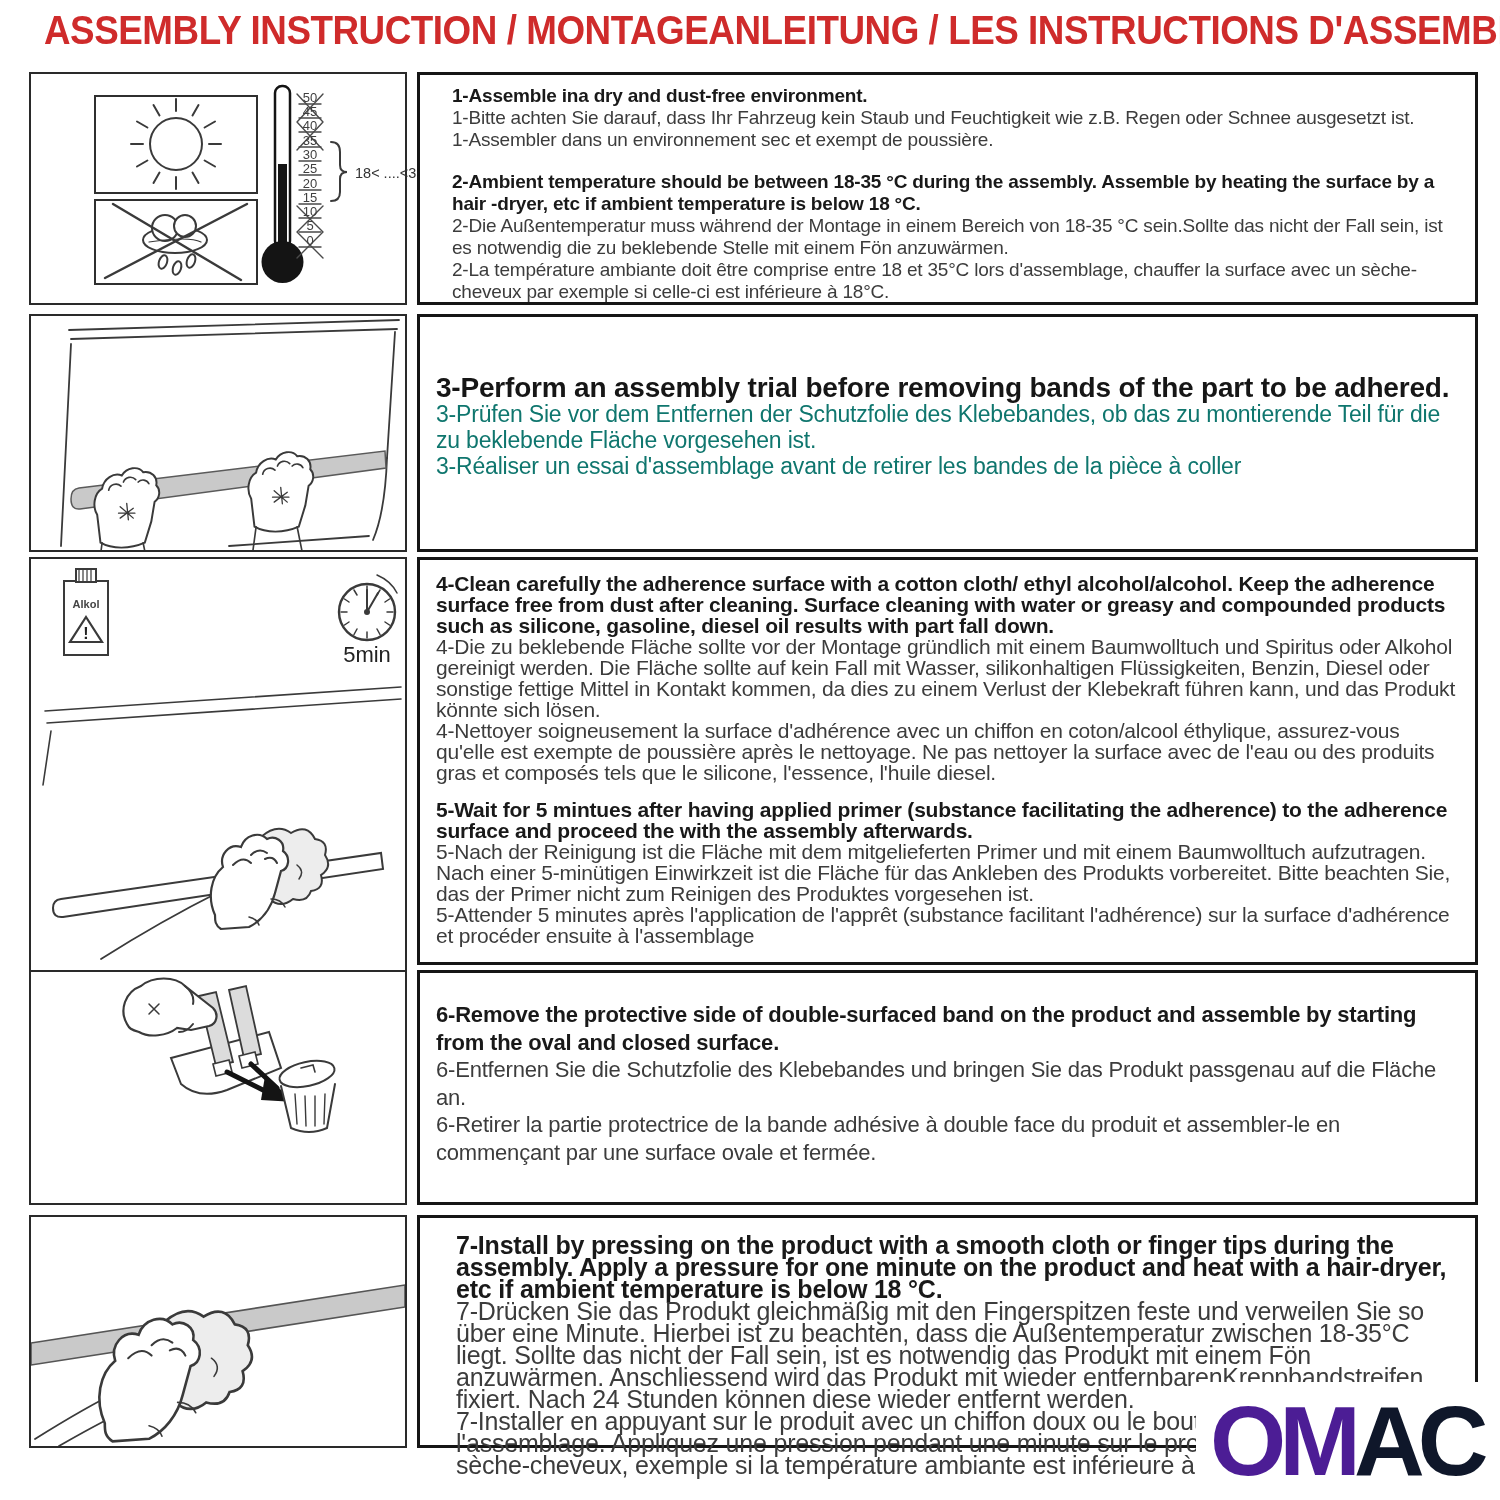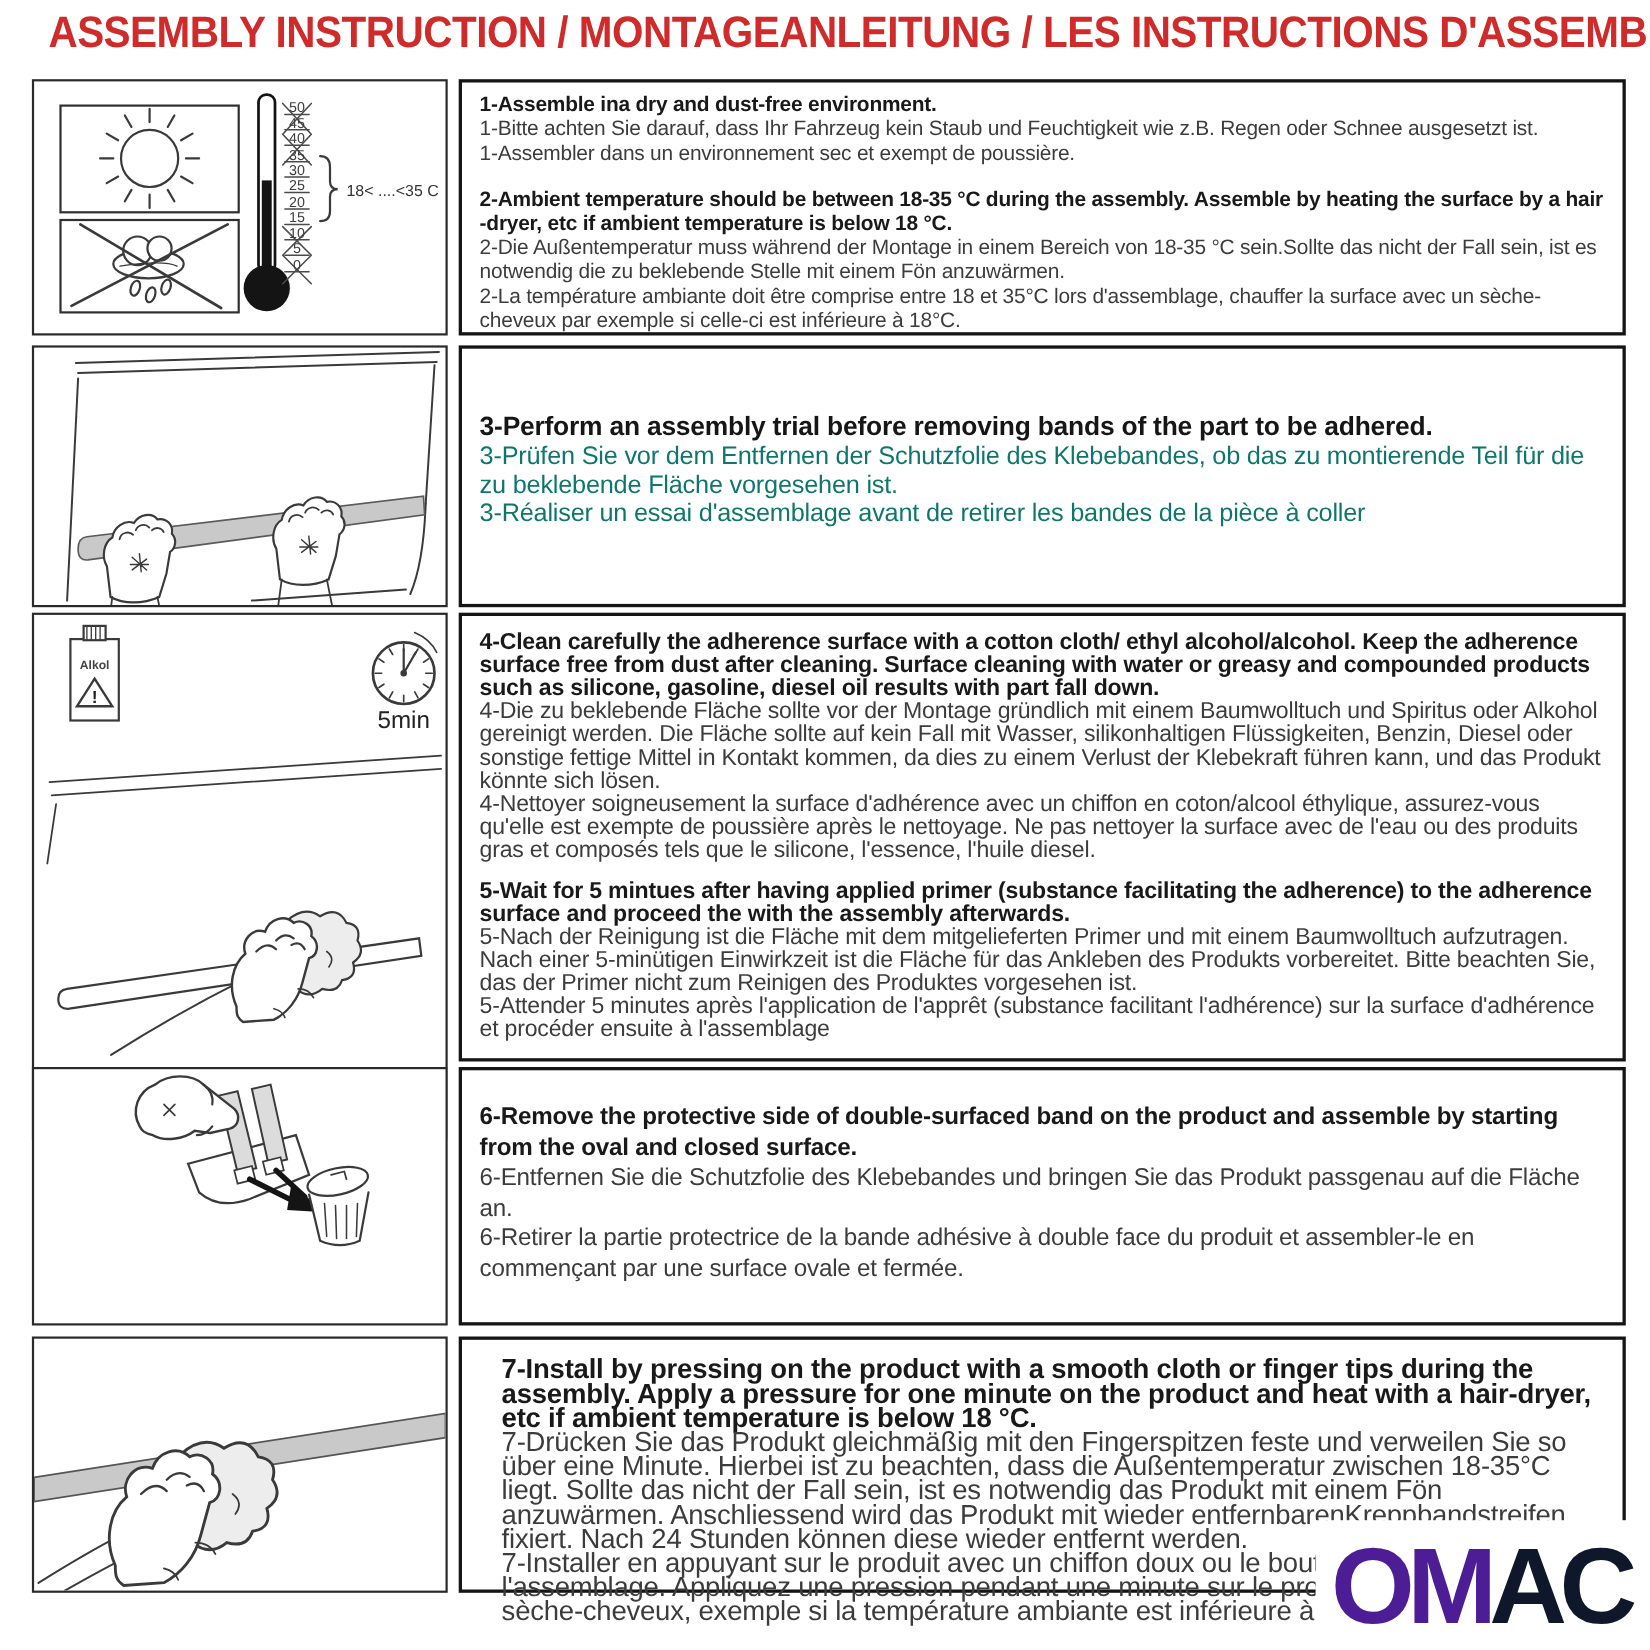--- a/index.html
+++ b/index.html
@@ -8,23 +8,23 @@
   .title{position:absolute;left:44px;top:8px;font-size:40px;font-weight:bold;
          letter-spacing:-0.5px;white-space:nowrap;transform:scaleX(0.92);
          transform-origin:left center;}
   .ibox{position:absolute;background:#fff;border:2px solid #2a2a2a;box-sizing:border-box;}
   .tbox{position:absolute;background:#fff;border:3px solid #151515;box-sizing:border-box;}
   .tbox .inner{padding:0 16px;}
   p{margin:0;letter-spacing:-0.2px;}
   .b{font-weight:bold;color:#191919;}
   .r{font-weight:normal;color:#3c3c3c;}
   .s0 p{font-size:19px;line-height:22px;}
-  .s0 .inner{padding-top:10px;}
+  .s0 .inner{padding-top:10px;margin-left:16px;}
   .s1 p{font-size:23px;line-height:26px;color:#0f766e;}
-  .s1 p.b{font-size:24px;color:#161616;}
+  .s1 p.b{font-size:28px;color:#161616;}
   .s1 .inner{padding-top:58px;}
   .s2 p{font-size:21px;line-height:21px;}
   .s2 .inner{padding-top:13px;}
   .s3 p{font-size:22px;line-height:27.5px;}
   .s3 .inner{padding-top:28px;}
   .s4 p{font-size:25px;line-height:22px;margin-left:20px;}
   .s4 .inner{padding-top:16px;}
   .gap{margin-top:20px;}
   .gap3{margin-top:16px;}
   svg{display:block;}
@@ -35,21 +35,21 @@
   .logo .lg-black{color:#4c1d95;}
   .logo .lg-red{color:#0f172a;}
 </style>
 </head>
 <body>
 
 <div class="page">
 
   <div class="title" style="color:#cf2b2b;">ASSEMBLY INSTRUCTION / MONTAGEANLEITUNG / LES INSTRUCTIONS D'ASSEMBLAGE</div>
 
-  <div class="ibox" style="left:29px;top:72px;width:378px;height:233px;">
+  <div class="ibox" style="left:29px;top:72px;width:378px;height:233px;padding-left:40px;">
     <svg width="374" height="229" viewBox="0 0 374 229" fill="none" stroke="#3a3a3a" stroke-width="2" stroke-linecap="round">
       <g>
         <rect x="24" y="22" width="162" height="97" stroke="#2f2f2f"></rect>
         <circle cx="105" cy="70" r="26"></circle>
         <path d="M105,37 L105,25 M121.5,41.4 L127.5,31 M133.6,53.5 L144,47.5 M138,70 L150,70 M133.6,86.5 L144,92.5 M121.5,98.6 L127.5,109 M105,103 L105,115 M88.5,98.6 L82.5,109 M76.4,86.5 L66,92.5 M72,70 L60,70 M76.4,53.5 L66,47.5 M88.5,41.4 L82.5,31"></path>
       </g>
       <g>
         <rect x="24" y="126" width="162" height="84" stroke="#2f2f2f"></rect>
         <ellipse cx="104" cy="166" rx="32" ry="13" fill="#fff"></ellipse>
         <circle cx="94" cy="154" r="13" fill="#fff"></circle>

